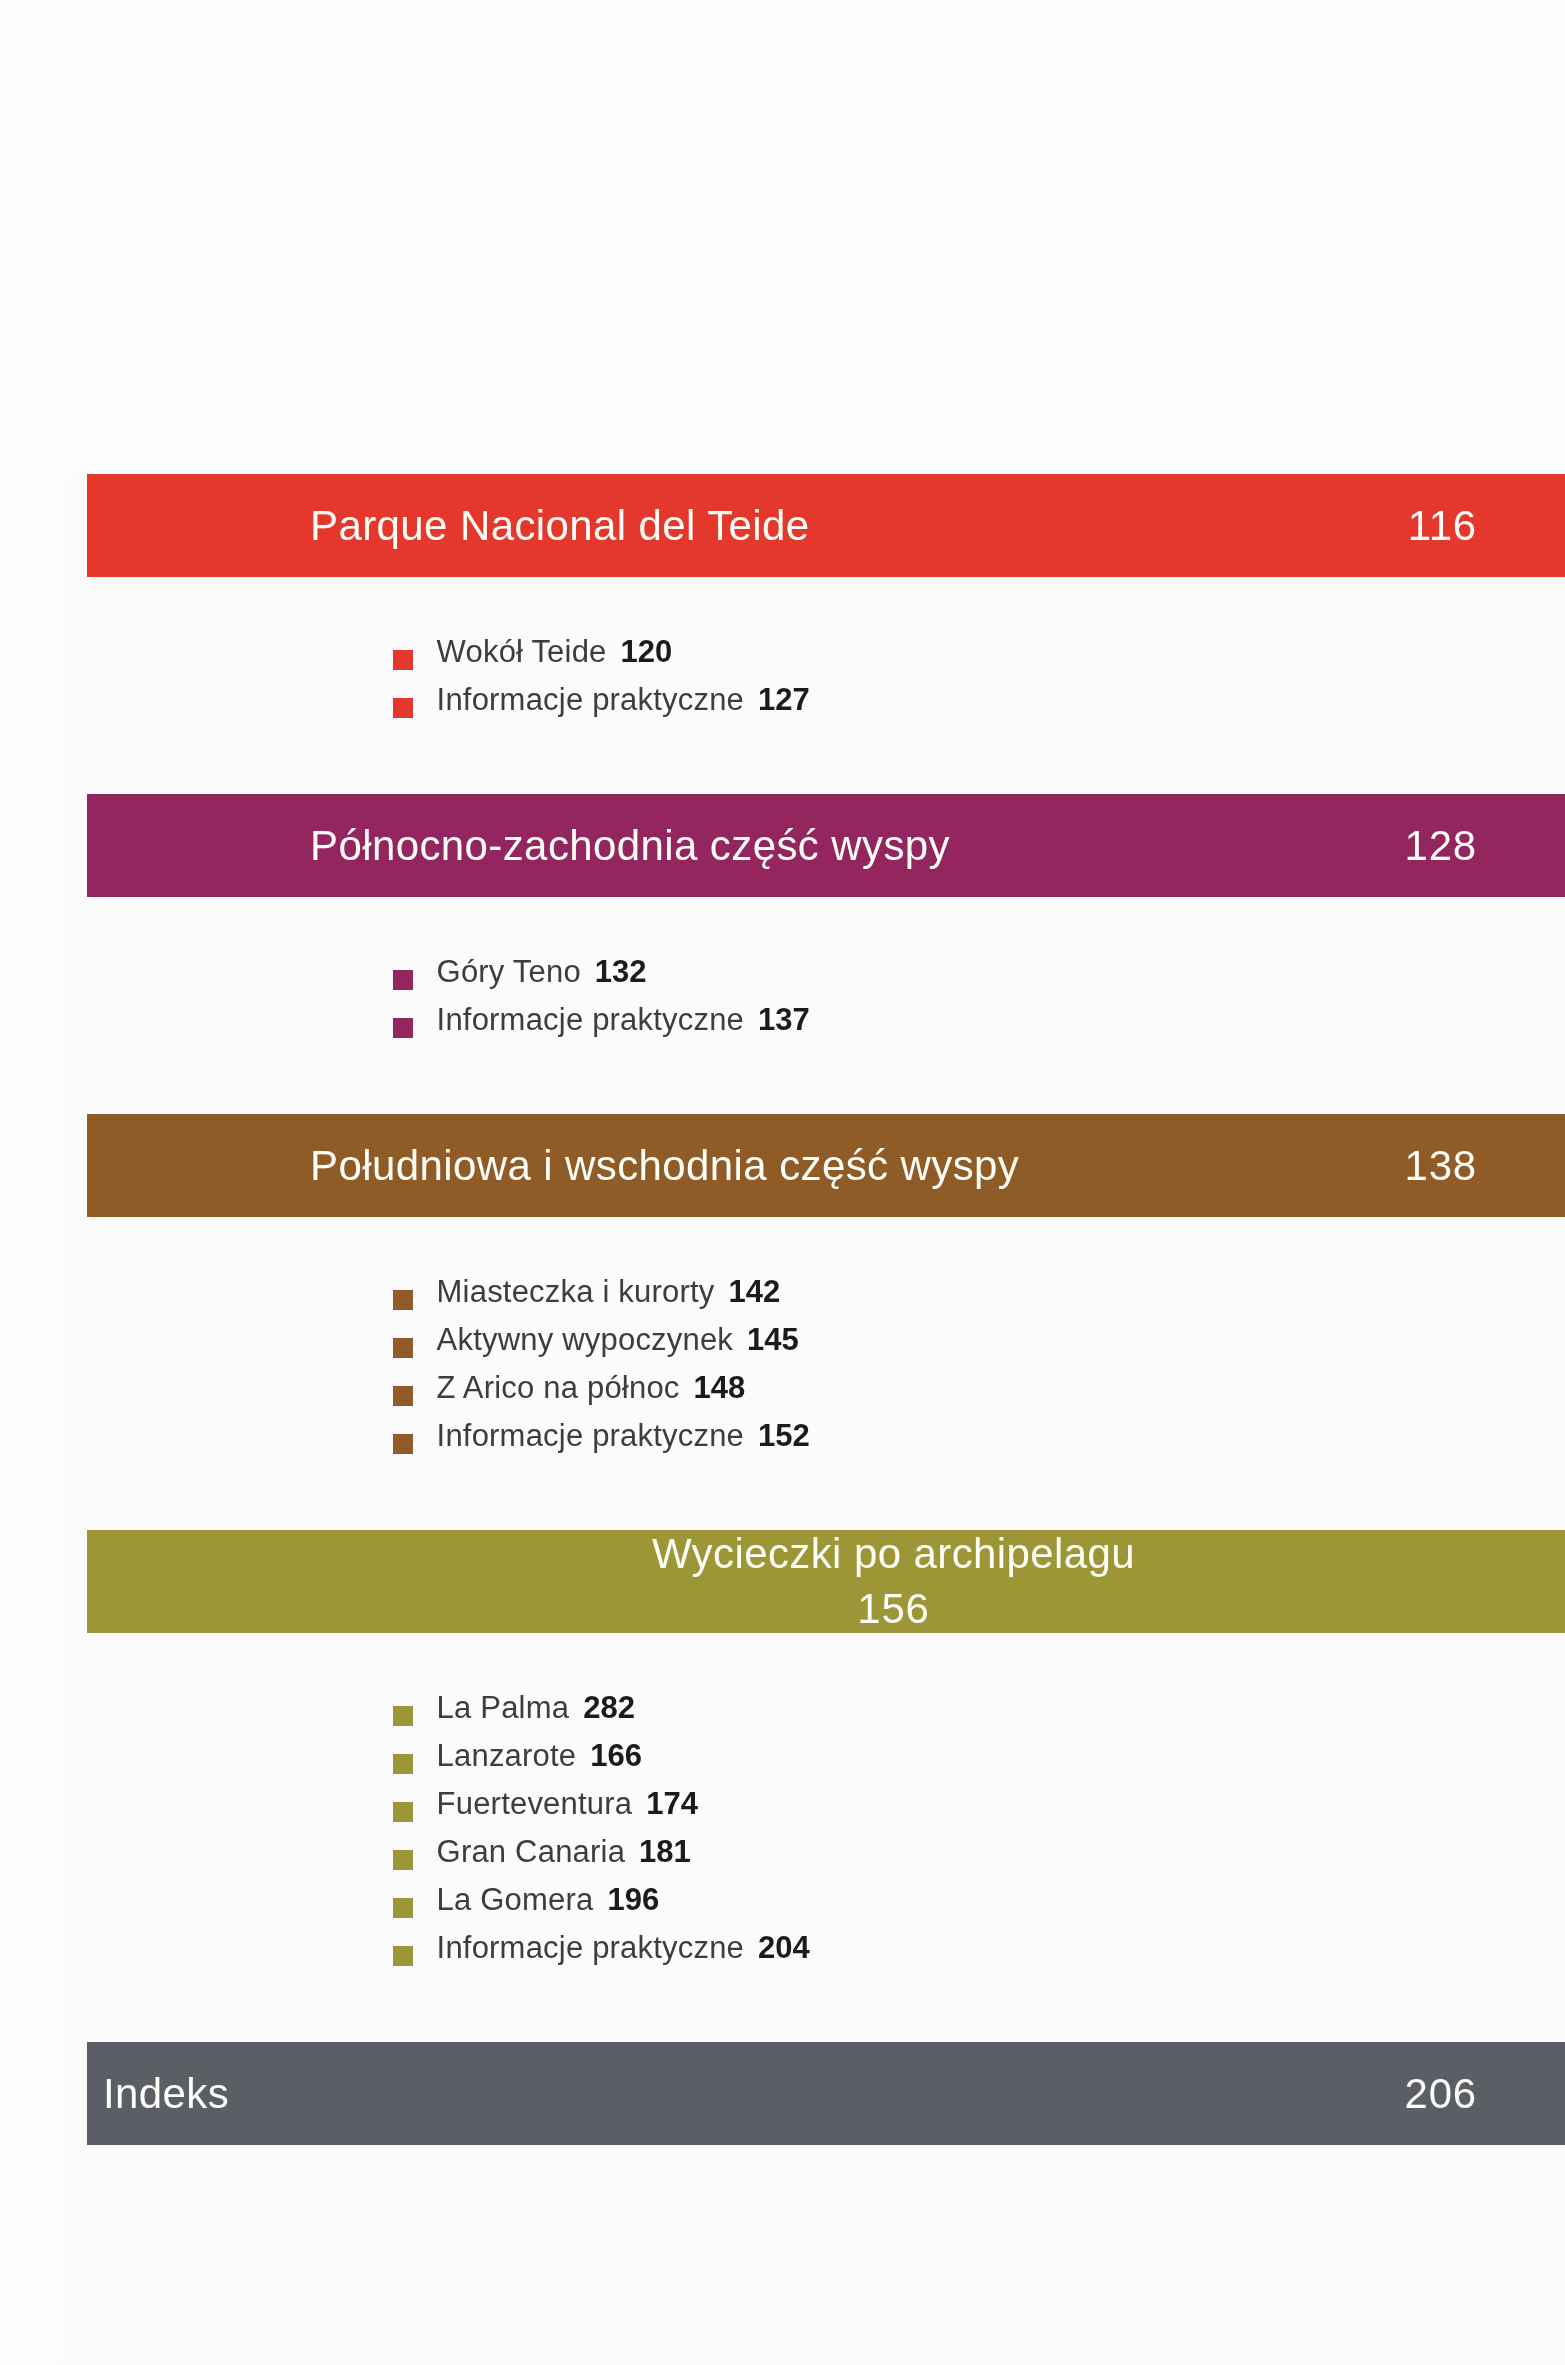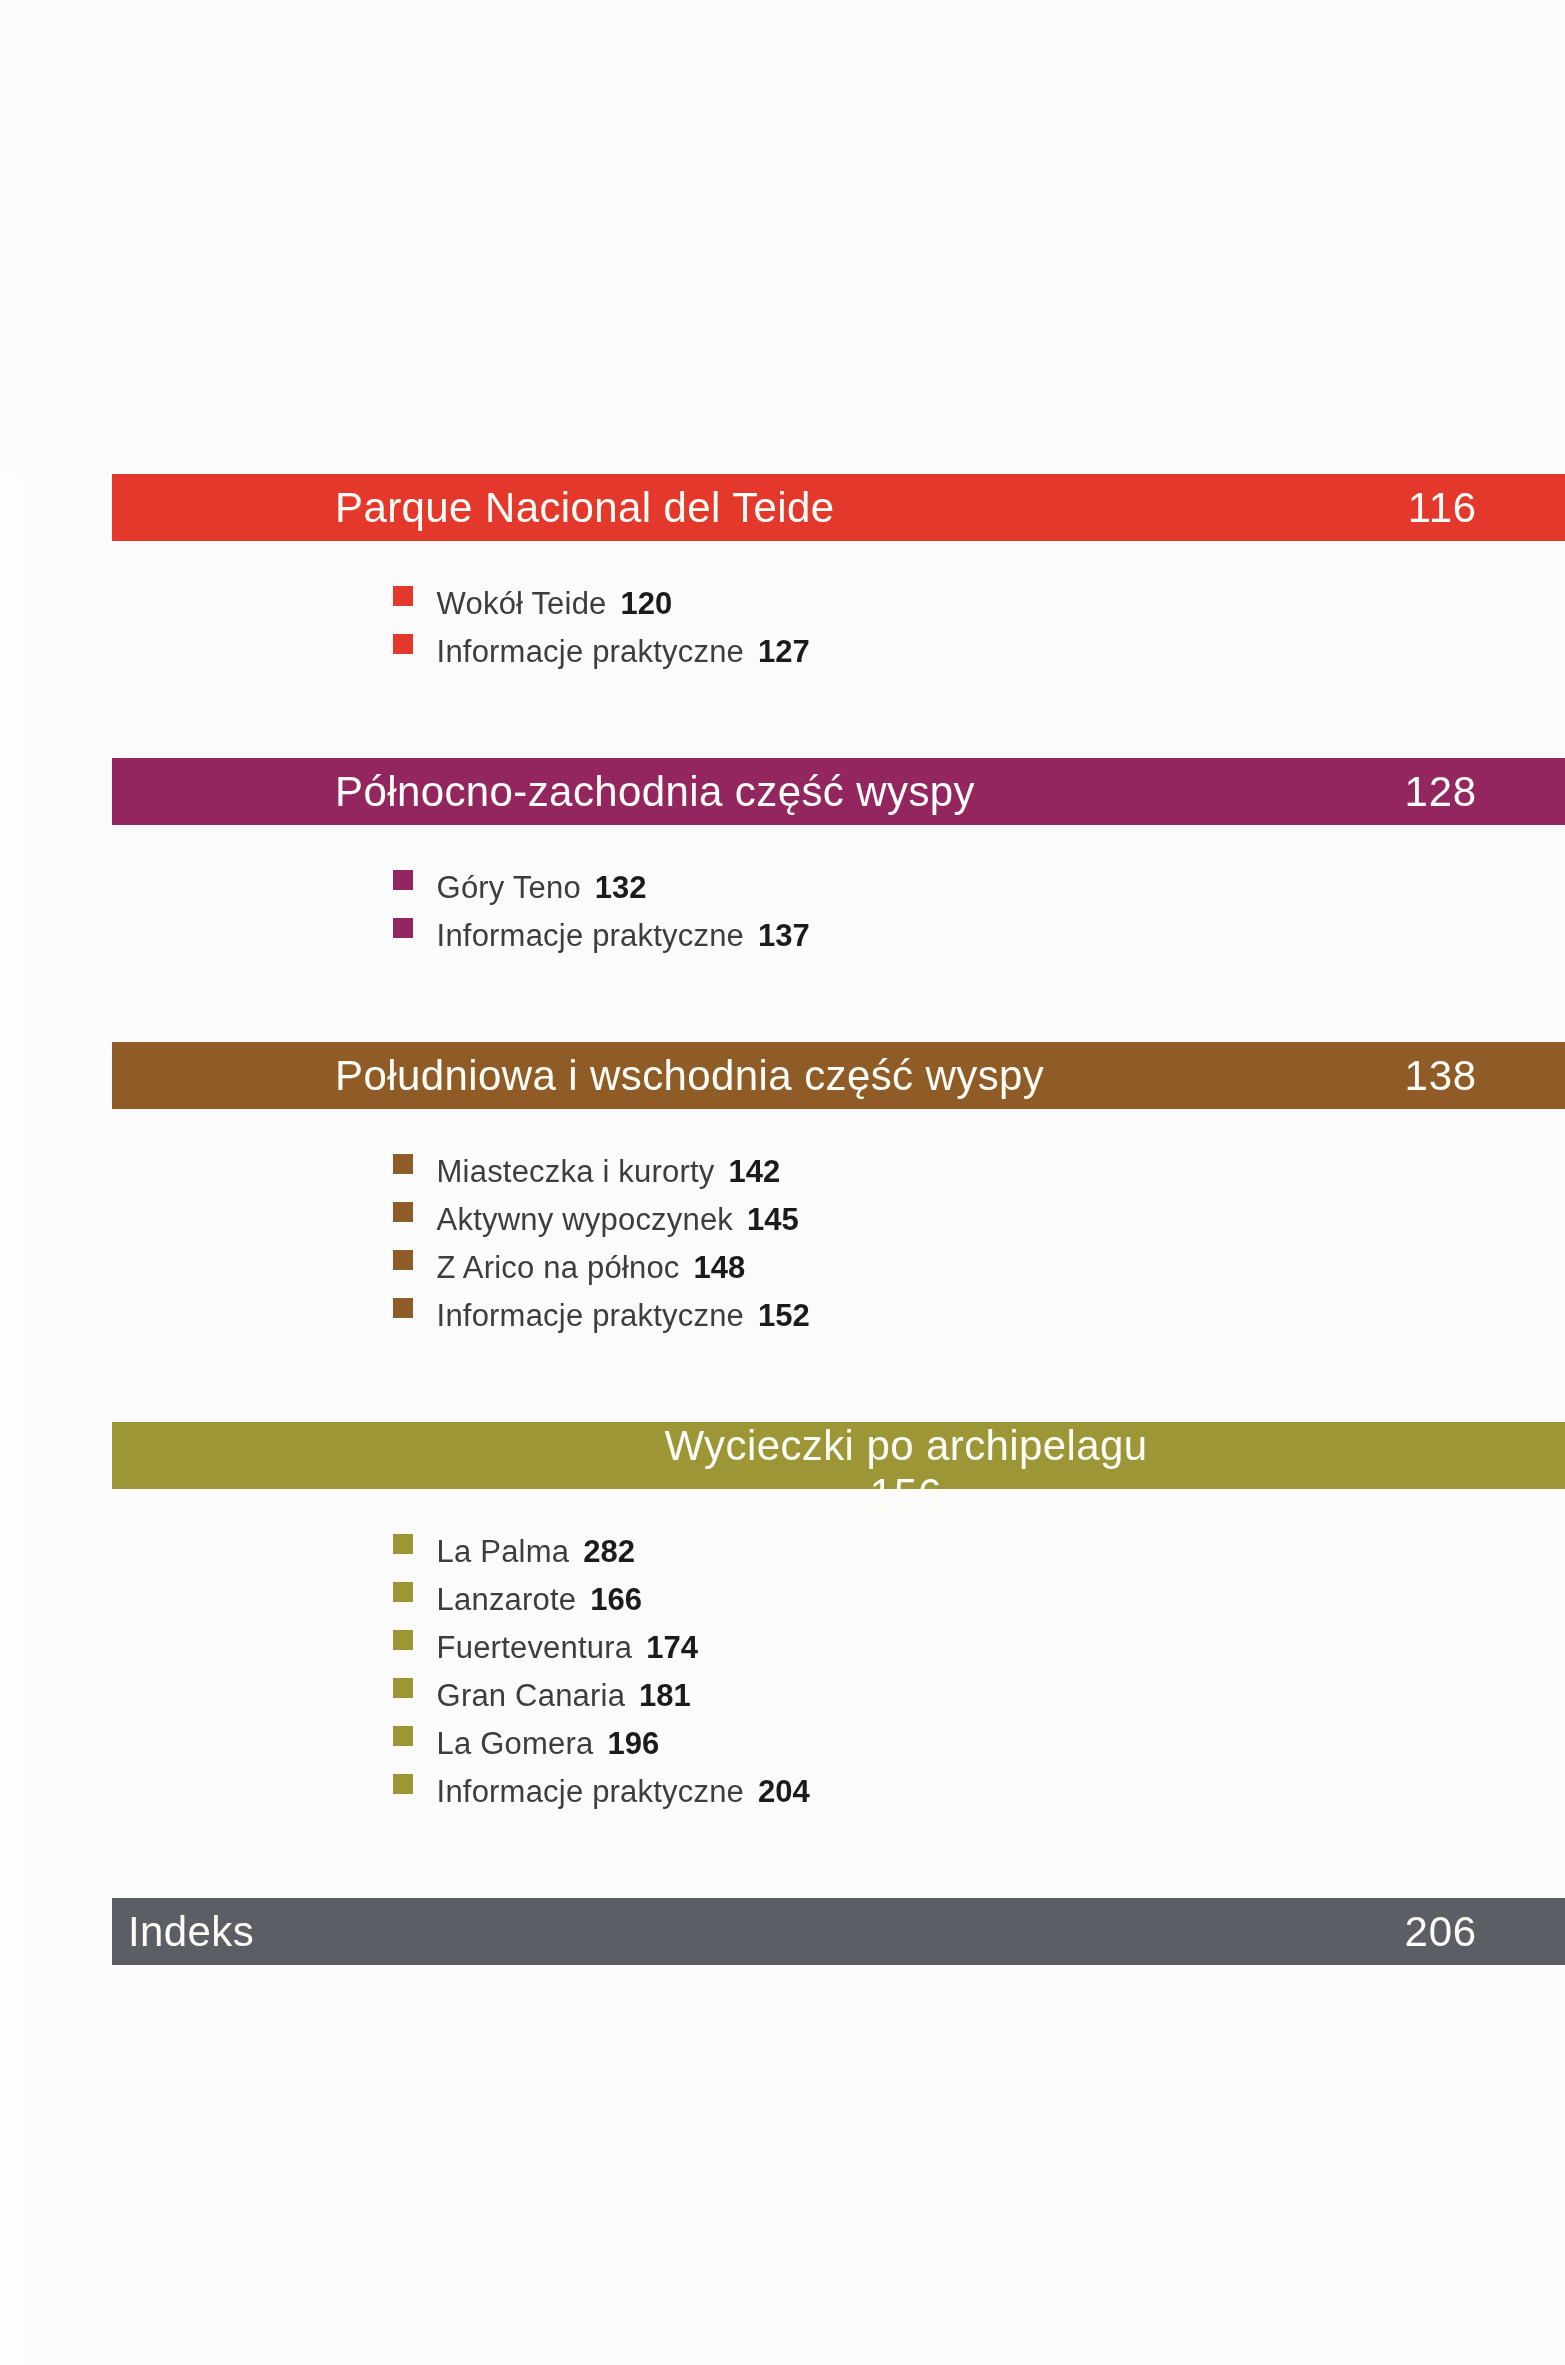--- a/index.html
+++ b/index.html
@@ -13,22 +13,22 @@
     font-family: "Liberation Sans", "DejaVu Sans", sans-serif;
     overflow: hidden;
   }
   .page {
     position: relative;
     width: 1565px;
     height: 2366px;
     background: linear-gradient(90deg, #fdfdfe 0px, #fbfbfc 94px, #fbfbfc 100%);
   }
   .banner {
-    margin-left: 112px;
-    height: 67px;
+    margin-left: 87px;
+    height: 103px;
     display: flex;
     align-items: center;
     justify-content: space-between;
     padding-left: 223px;
     padding-right: 88px;
     box-sizing: border-box;
     color: #fdfdf8;
   }
   .banner-title {
     font-size: 42px;
@@ -41,21 +41,21 @@
     font-weight: 300;
     letter-spacing: 0.8px;
   }
   .items {
     margin-left: 393px;
     margin-top: 45px;
     margin-bottom: 76px;
   }
   .item {
     display: flex;
-    align-items: flex-start;
+    align-items: flex-end;
     height: 48px;
   }
   .bullet {
     width: 19.6px;
     height: 19.6px;
     margin-right: 24px;
     flex: 0 0 auto;
   }
   .item-label {
     font-size: 31px;

